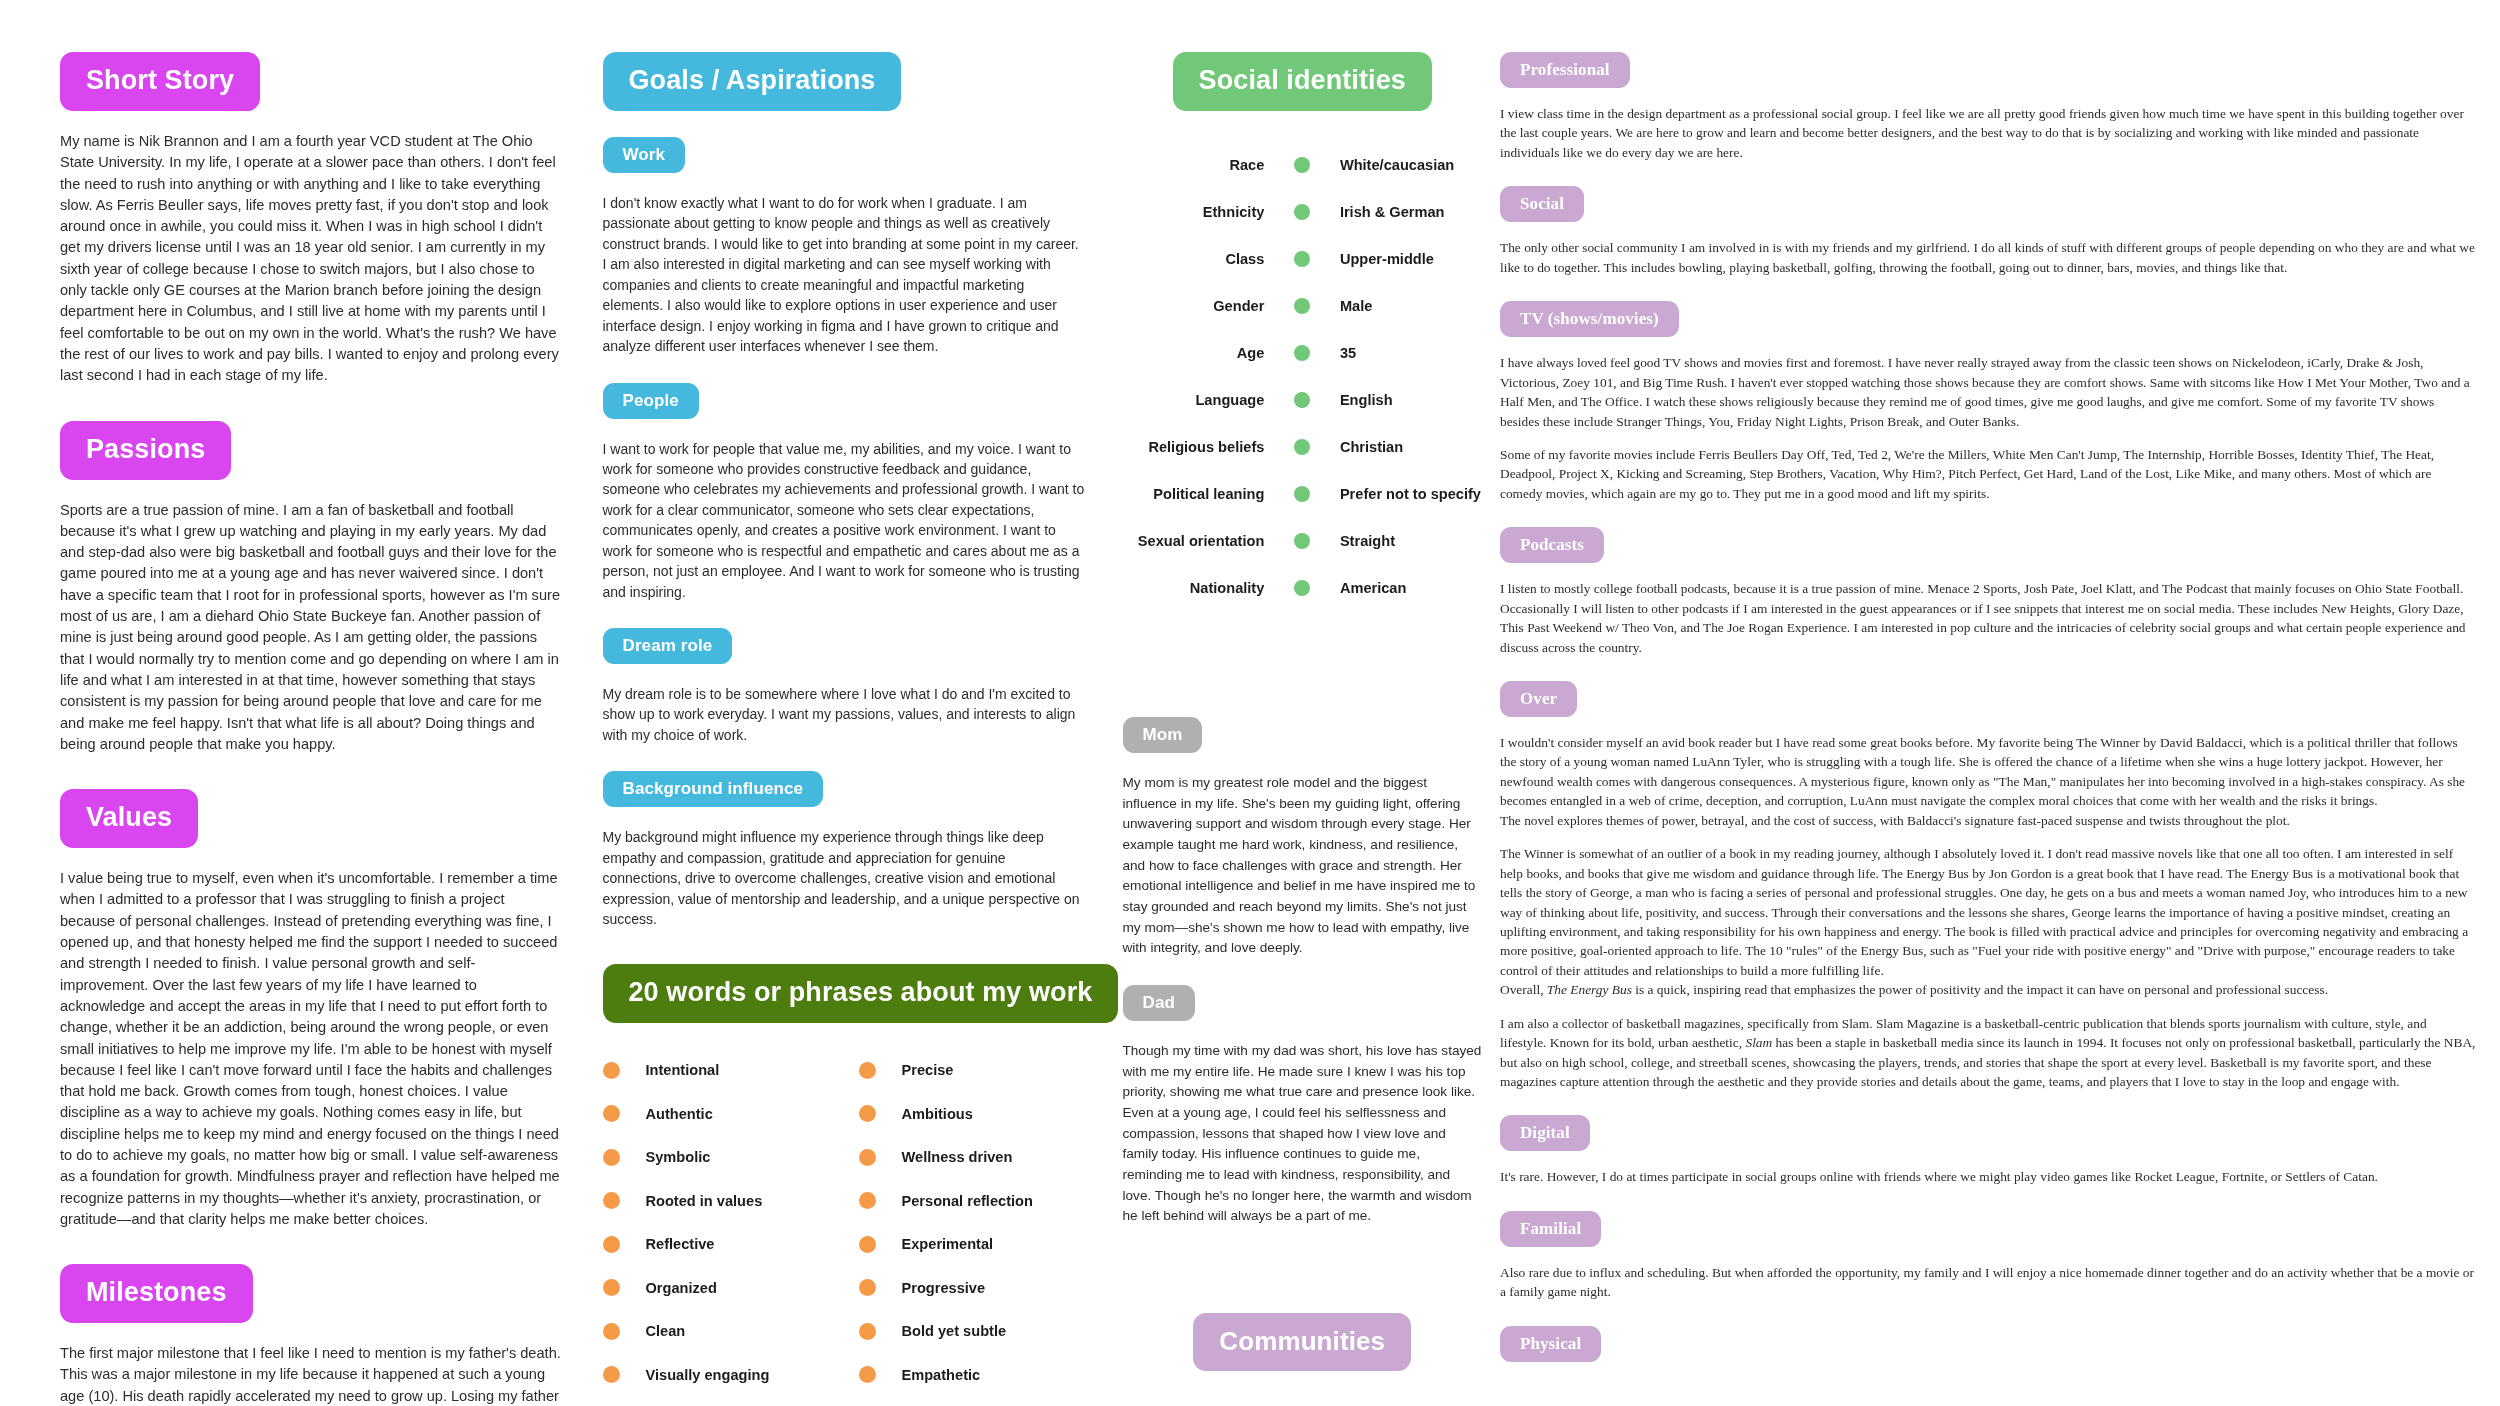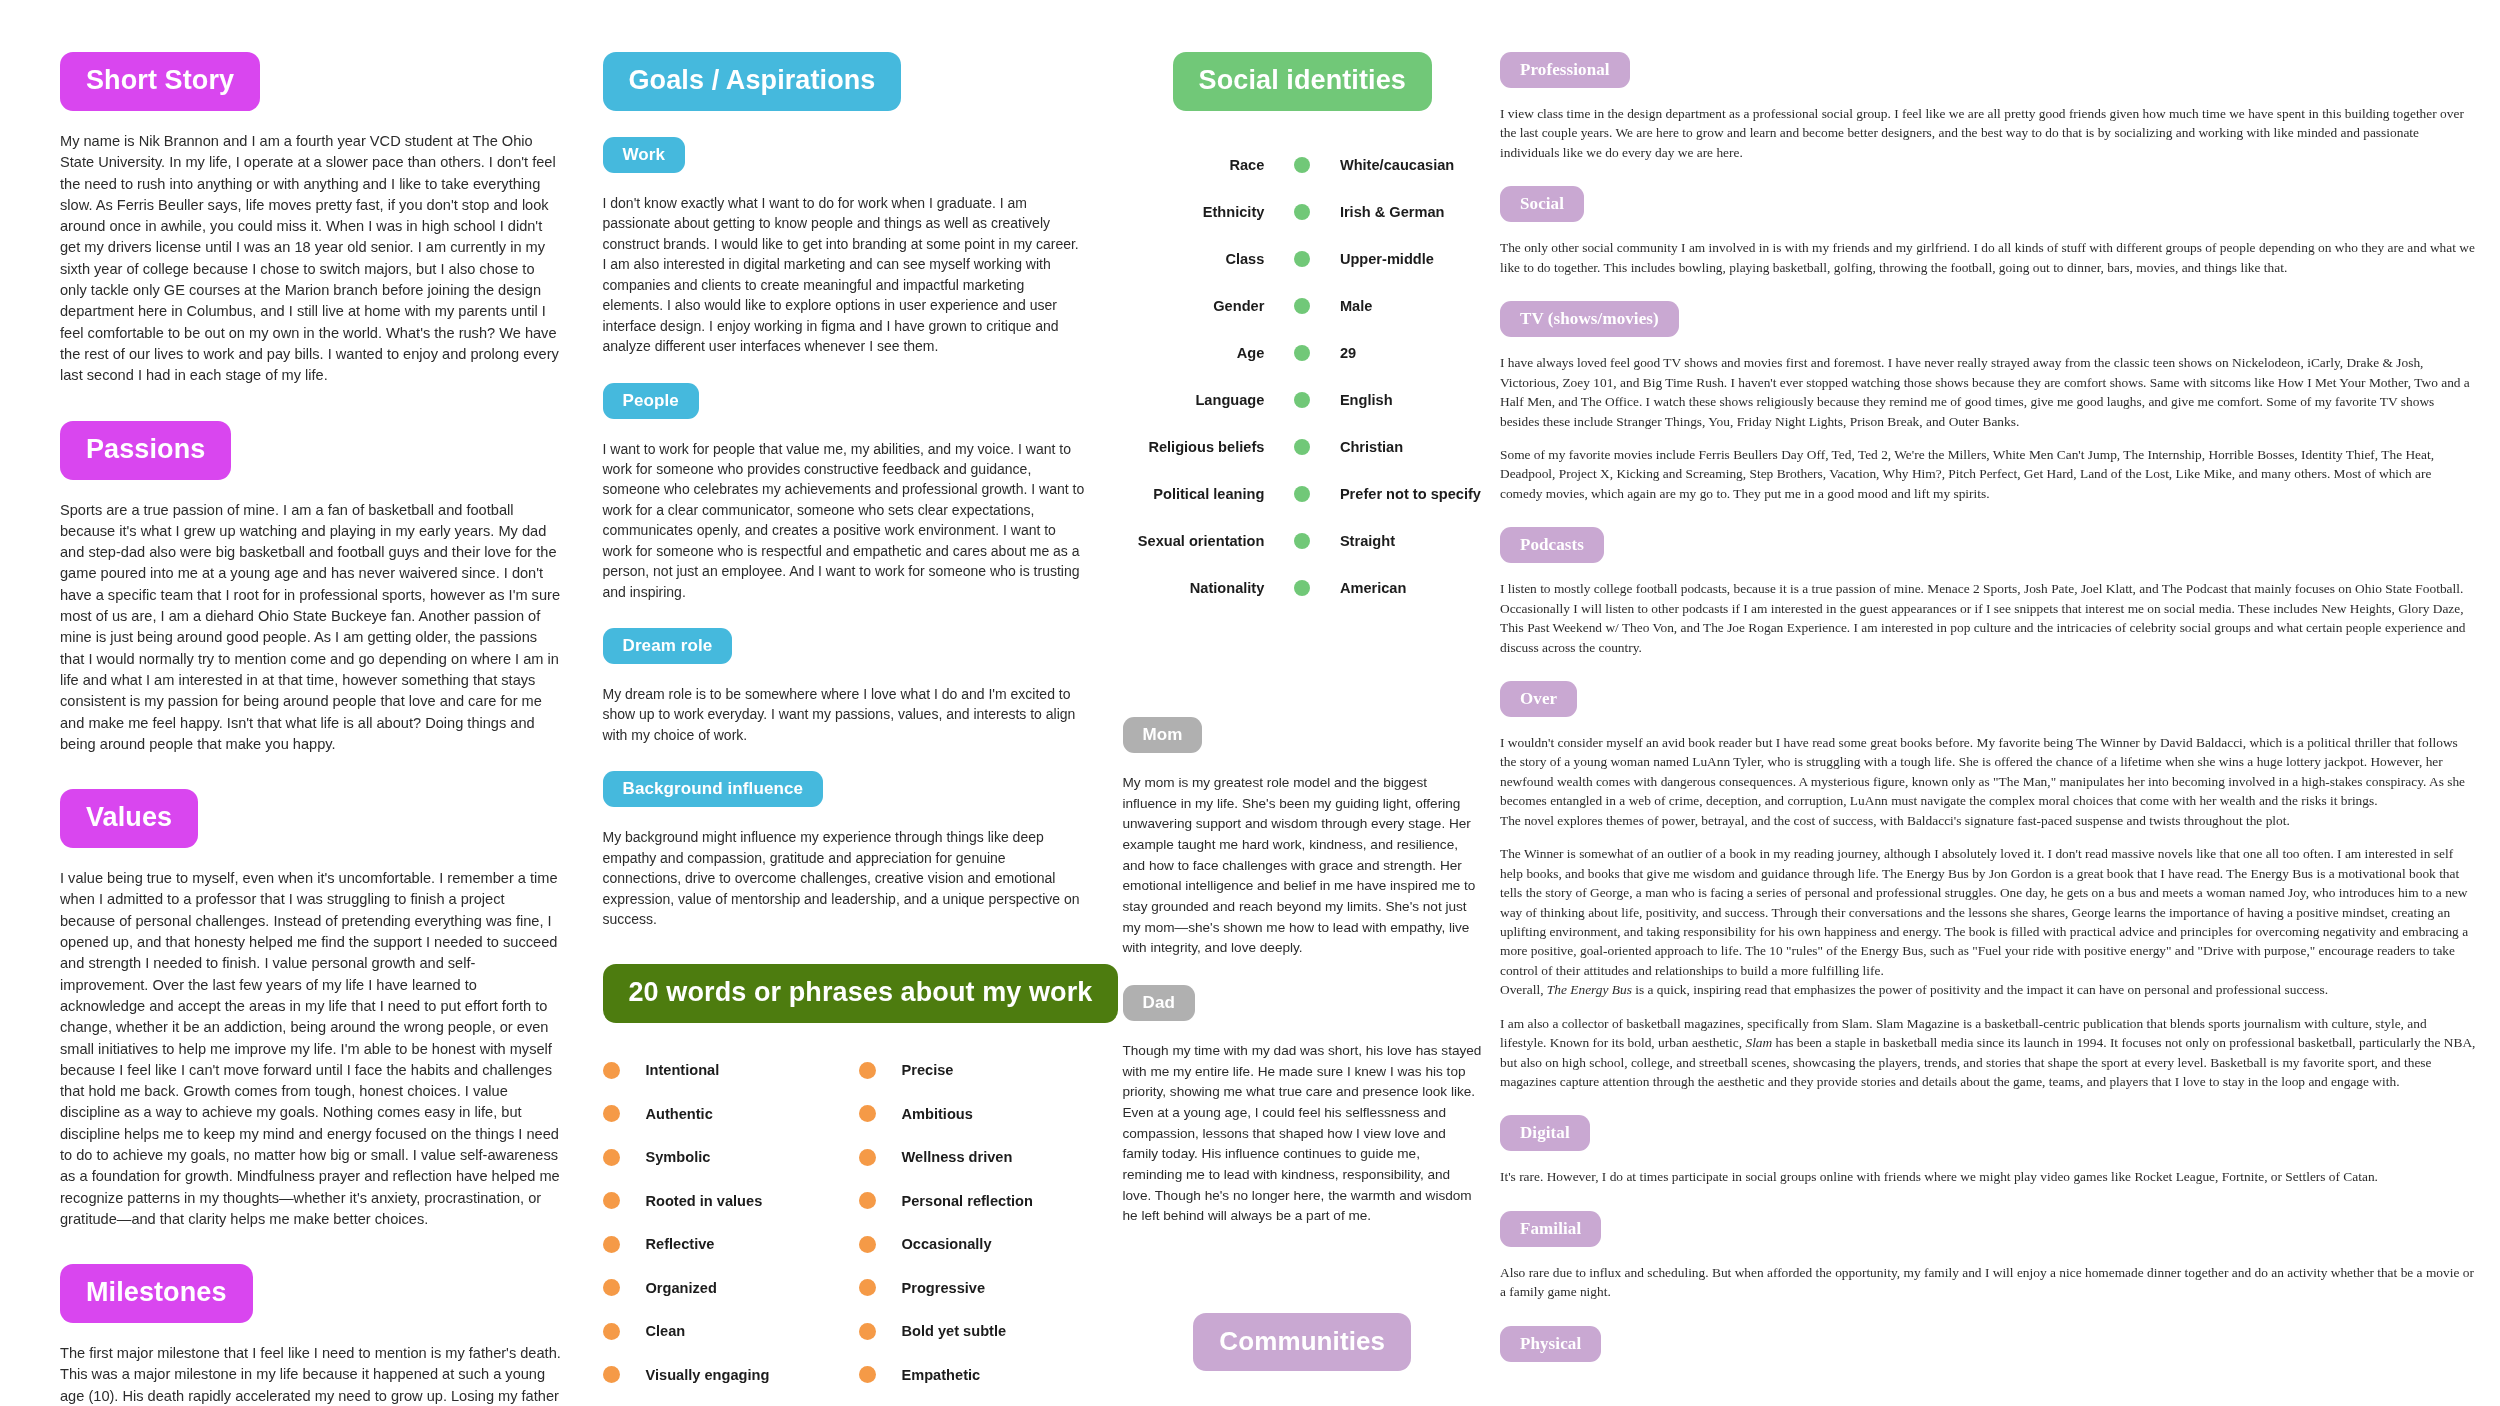--- a/index.html
+++ b/index.html
@@ -258,21 +258,21 @@
           <div class="word-item">
               <span class="word-dot"></span>
               <span class="word-label">Personal reflection</span>
             </div>
           <div class="word-item">
               <span class="word-dot"></span>
               <span class="word-label">Reflective</span>
             </div>
           <div class="word-item">
               <span class="word-dot"></span>
-              <span class="word-label">Occasionally</span>
+              <span class="word-label">Experimental</span>
             </div>
           <div class="word-item">
               <span class="word-dot"></span>
               <span class="word-label">Organized</span>
             </div>
           <div class="word-item">
               <span class="word-dot"></span>
               <span class="word-label">Progressive</span>
             </div>
           <div class="word-item">
@@ -323,21 +323,21 @@
             <td class="ident-value">Upper-middle</td>
           </tr>
           <tr class="ident-row">
             <td class="ident-label">Gender</td>
             <td class="ident-dot-cell"><span class="dot"></span></td>
             <td class="ident-value">Male</td>
           </tr>
           <tr class="ident-row">
             <td class="ident-label">Age</td>
             <td class="ident-dot-cell"><span class="dot"></span></td>
-            <td class="ident-value">29</td>
+            <td class="ident-value">35</td>
           </tr>
           <tr class="ident-row">
             <td class="ident-label">Language</td>
             <td class="ident-dot-cell"><span class="dot"></span></td>
             <td class="ident-value">English</td>
           </tr>
           <tr class="ident-row">
             <td class="ident-label">Religious beliefs</td>
             <td class="ident-dot-cell"><span class="dot"></span></td>
             <td class="ident-value">Christian</td>

